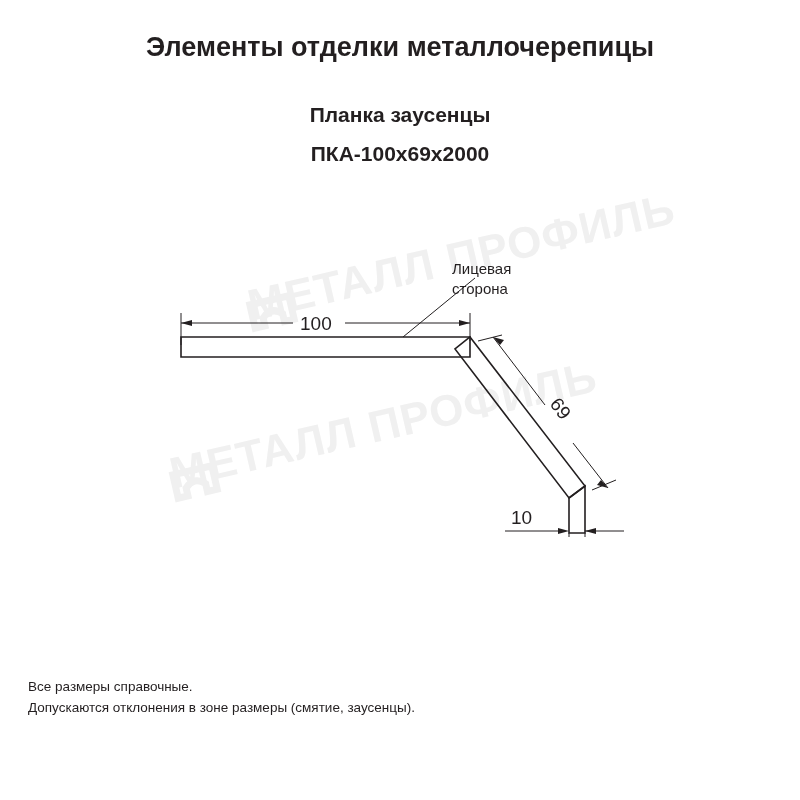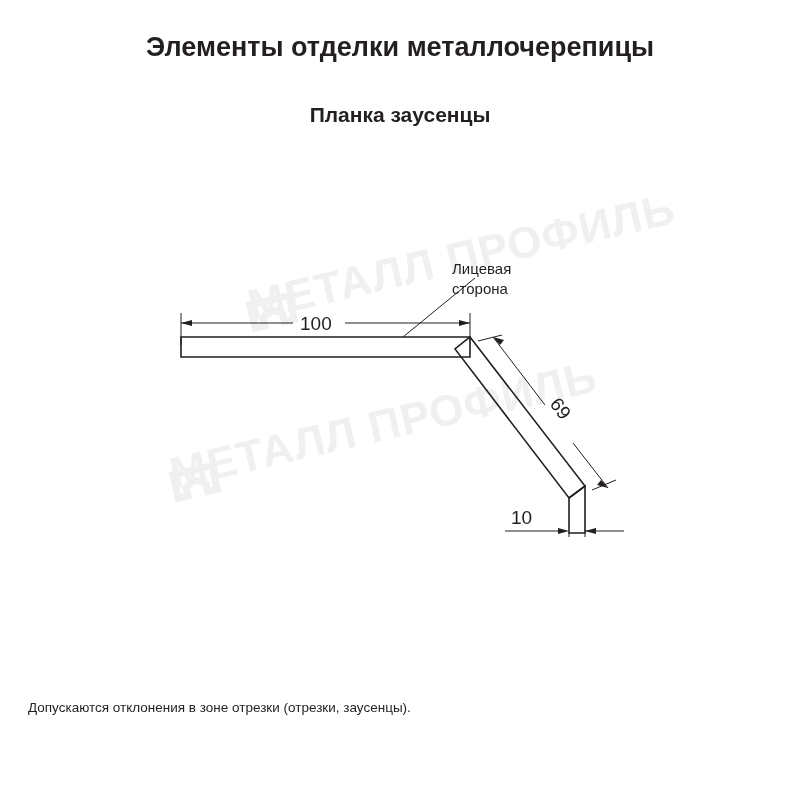--- a/index.html
+++ b/index.html
@@ -101,20 +101,21 @@
 </head>
 <body>
 
 <div id="page">
 
   <div class="title-block">
     <div class="main-title">Элементы отделки металлочерепицы</div>
   </div>
 
   <div class="sub-title">Планка заусенцы</div>
+  <div class="sub-code">ПКА-100х69х2000</div>
 
   <div class="wm wm1">МЕТАЛЛ ПРОФИЛЬ</div>
   <div class="wm wm2">МЕТАЛЛ ПРОФИЛЬ</div>
 
   <svg class="drawing" width="800" height="800" viewBox="0 0 800 800">
 
     <g fill="none" stroke="#f0f0f0" stroke-width="7">
       <path d="M252 300 L252 324 L262 324 L262 316 Q272 306 282 316 L282 324 L292 324 L292 300 Z" transform="rotate(-13 272 312)"></path>
     </g>
     <g fill="none" stroke="#f0f0f0" stroke-width="7">
@@ -162,16 +163,17 @@
       <line x1="505" y1="531" x2="562" y2="531"></line>
       <line x1="585" y1="531" x2="624" y2="531"></line>
       <path d="M569 531 L558 528 L558 534 Z" fill="#231f20" stroke="none"></path>
       <path d="M585 531 L596 528 L596 534 Z" fill="#231f20" stroke="none"></path>
     </g>
     <text class="dim-text" x="511" y="524">10</text>
 
   </svg>
 
   <div class="notes">
-    <div>Допускаются отклонения в зоне отрезки (отрезки, заусенцы).</div>
+    <div>Все размеры справочные.</div>
+    <div>Допускаются отклонения в зоне размеры (смятие, заусенцы).</div>
   </div>
 
 </div>
 
 </body></html>

